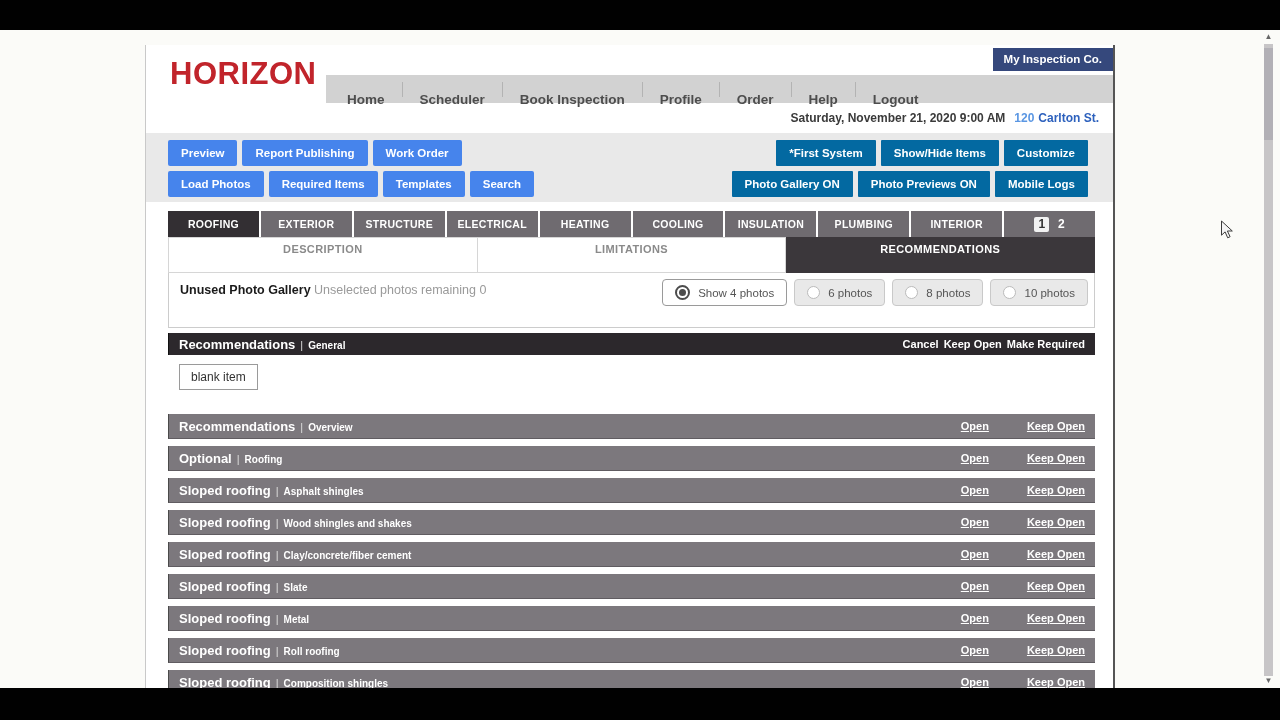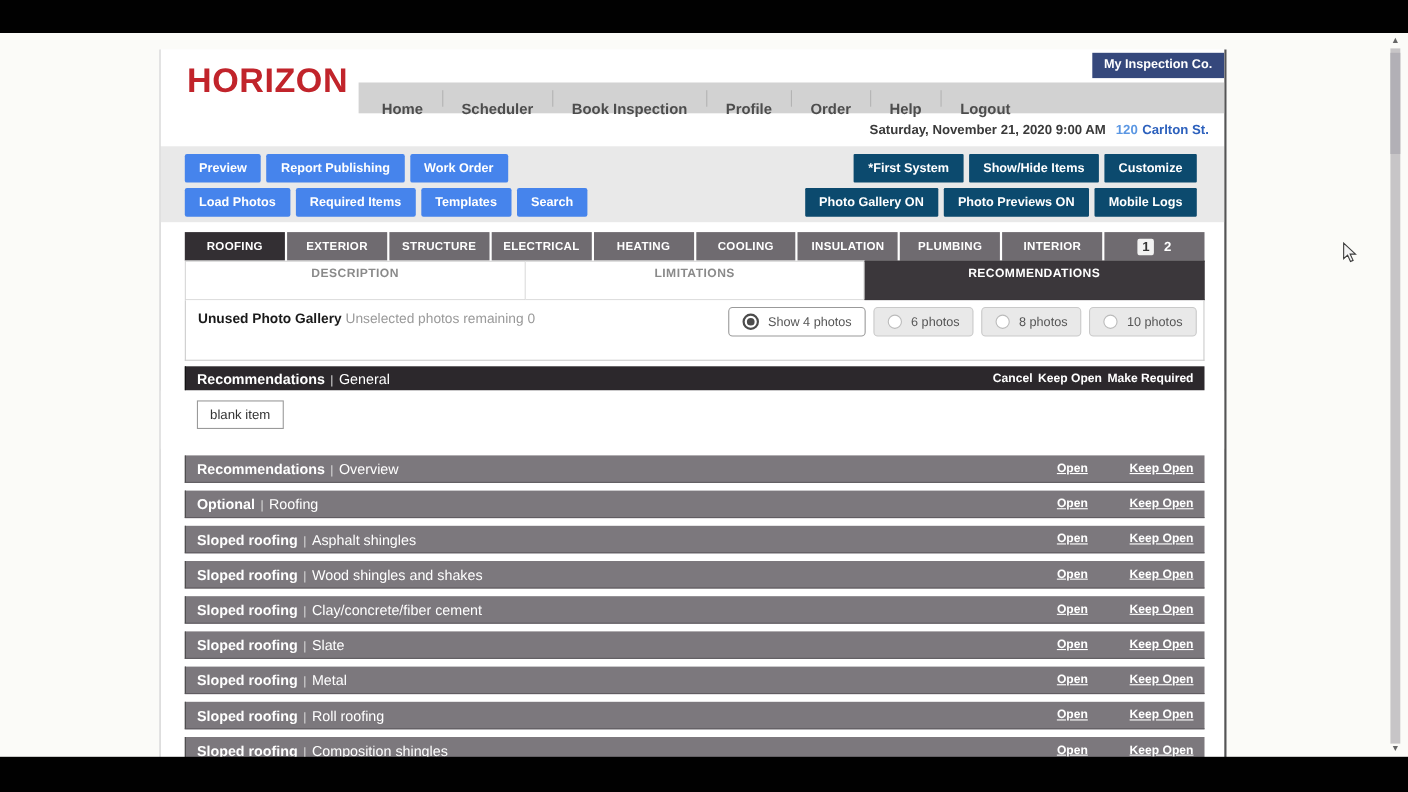--- a/index.html
+++ b/index.html
@@ -28,21 +28,21 @@
   .addr-num{color:#5b97e3;font-weight:bold;}
   .addr-st{color:#2d61bd;font-weight:bold;margin-left:4px;}
 
   
   .toolbar{background:#e9e9e9;padding:2px 25px 5px 22px;}
   .toolbar-row{display:flex;justify-content:space-between;margin-top:5px;}
   .btn-group{display:flex;gap:5px;}
   .btn{border:none;color:#fff;font-weight:bold;font-size:11.5px;padding:0 13px;height:26px;
        font-family:inherit;cursor:pointer;}
   .btn.blue{background:#4684ec;border-radius:2px;}
-  .btn.navy{background:#0c4a6e;border-radius:1px;}
+  .btn.navy{background:#0369a1;border-radius:1px;}
 
   
   .tabs{display:flex;gap:2px;margin:9px 18px 0 22px;}
   .tab{flex:1;background:#6f6b70;color:#fff;font-weight:bold;font-size:10.5px;text-align:center;
        line-height:26px;letter-spacing:.3px;cursor:pointer;white-space:nowrap;}
   .tab.active{background:#332f33;}
   .tab-pager{flex:1;background:#6f6b70;display:flex;align-items:center;justify-content:center;gap:9px;
              color:#fff;font-weight:bold;font-size:12px;cursor:pointer;}
   .page-num-active{background:#f2f2f2;color:#333;padding:0 4px;line-height:15px;border-radius:2px;}
 
@@ -64,21 +64,21 @@
   .pill.selected{background:#fff;border-color:#9a9a9a;}
   .radio{width:13px;height:13px;border-radius:50%;background:#fff;border:1px solid #bbb;box-sizing:border-box;}
   .radio.on{border:2px solid #4c4c4c;width:15px;height:15px;position:relative;}
   .radio.on::after{content:"";position:absolute;left:2px;top:2px;width:7px;height:7px;border-radius:50%;background:#4c4c4c;}
 
   
   .section-open-bar{margin:5px 18px 0 22px;background:#2c282c;color:#fff;height:22px;display:flex;
         align-items:center;justify-content:space-between;padding:0 10px;border-left:1px solid #111;}
   .sec-cat{font-size:13px;font-weight:bold;}
   .sec-sep{font-size:11px;margin:0 5px;color:#ddd;}
-  .sec-name{font-size:13px;font-weight:normal;}
+  .sec-name{font-size:10px;font-weight:bold;}
   .bar-actions{display:flex;gap:5px;}
   .bar-action{font-size:11px;font-weight:bold;color:#fff;cursor:pointer;}
   .open-body{height:44px;padding:9px 0 0 33px;background:#fff;box-sizing:content-box;}
   .blank-item-btn{background:#fff;border:1px solid #9a9a9a;font-size:12px;color:#333;
         padding:5px 11px;font-family:inherit;cursor:pointer;}
 
   
   .rows{margin:6px 18px 0 22px;display:flex;flex-direction:column;gap:7px;}
   .row-bar{background:#7c787d;height:24px;display:flex;align-items:center;justify-content:space-between;
         padding:0 10px;color:#fff;border-left:1px solid #4a4a4a;border-bottom:1px solid #605c61;cursor:pointer;}

